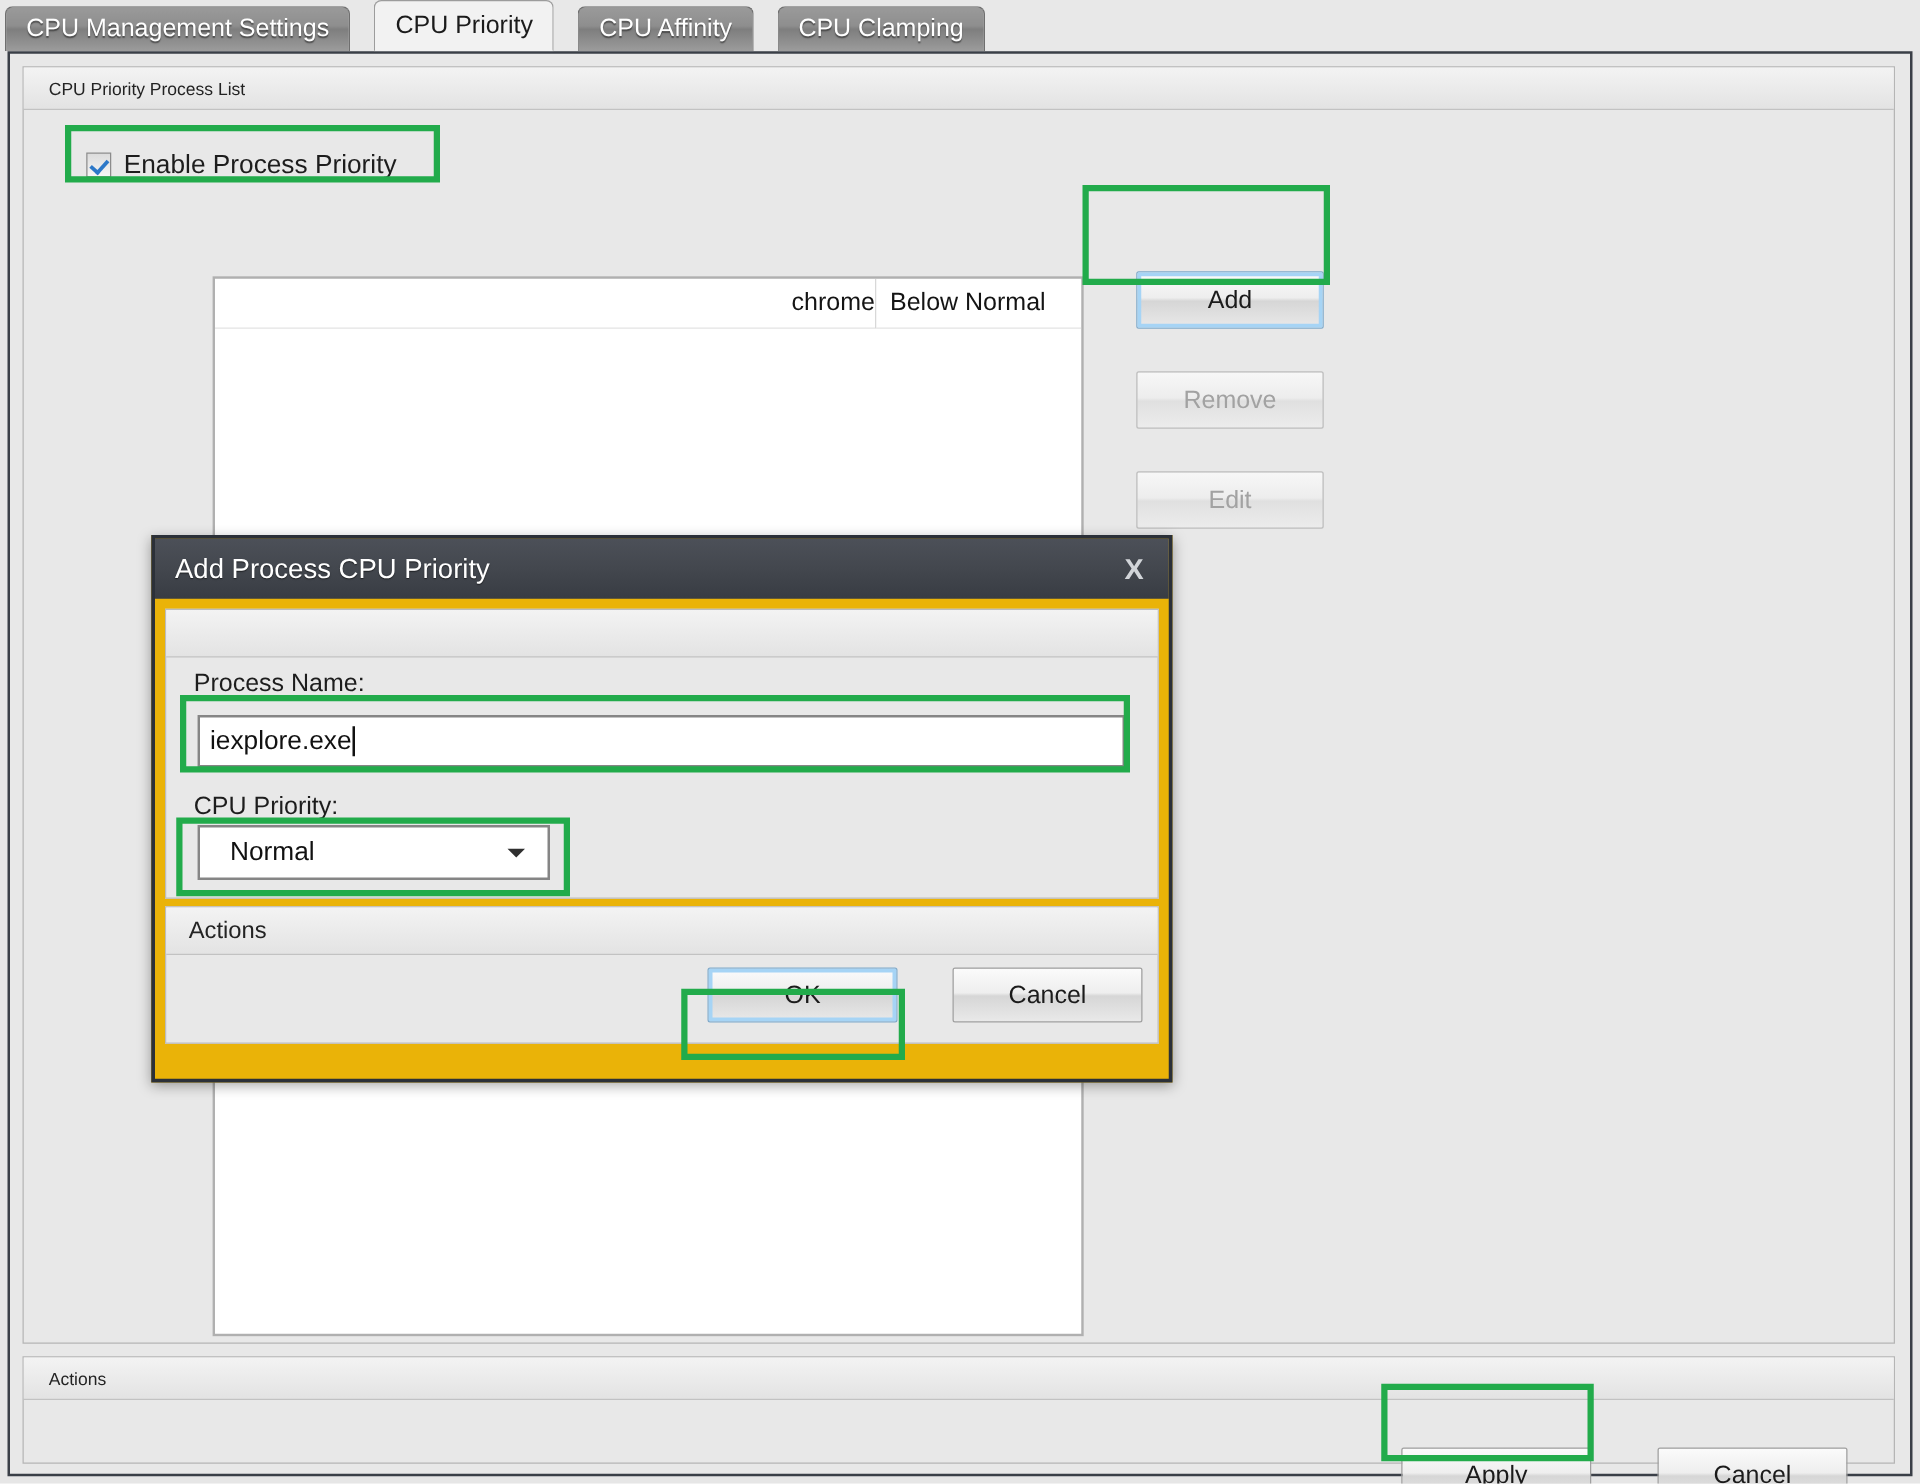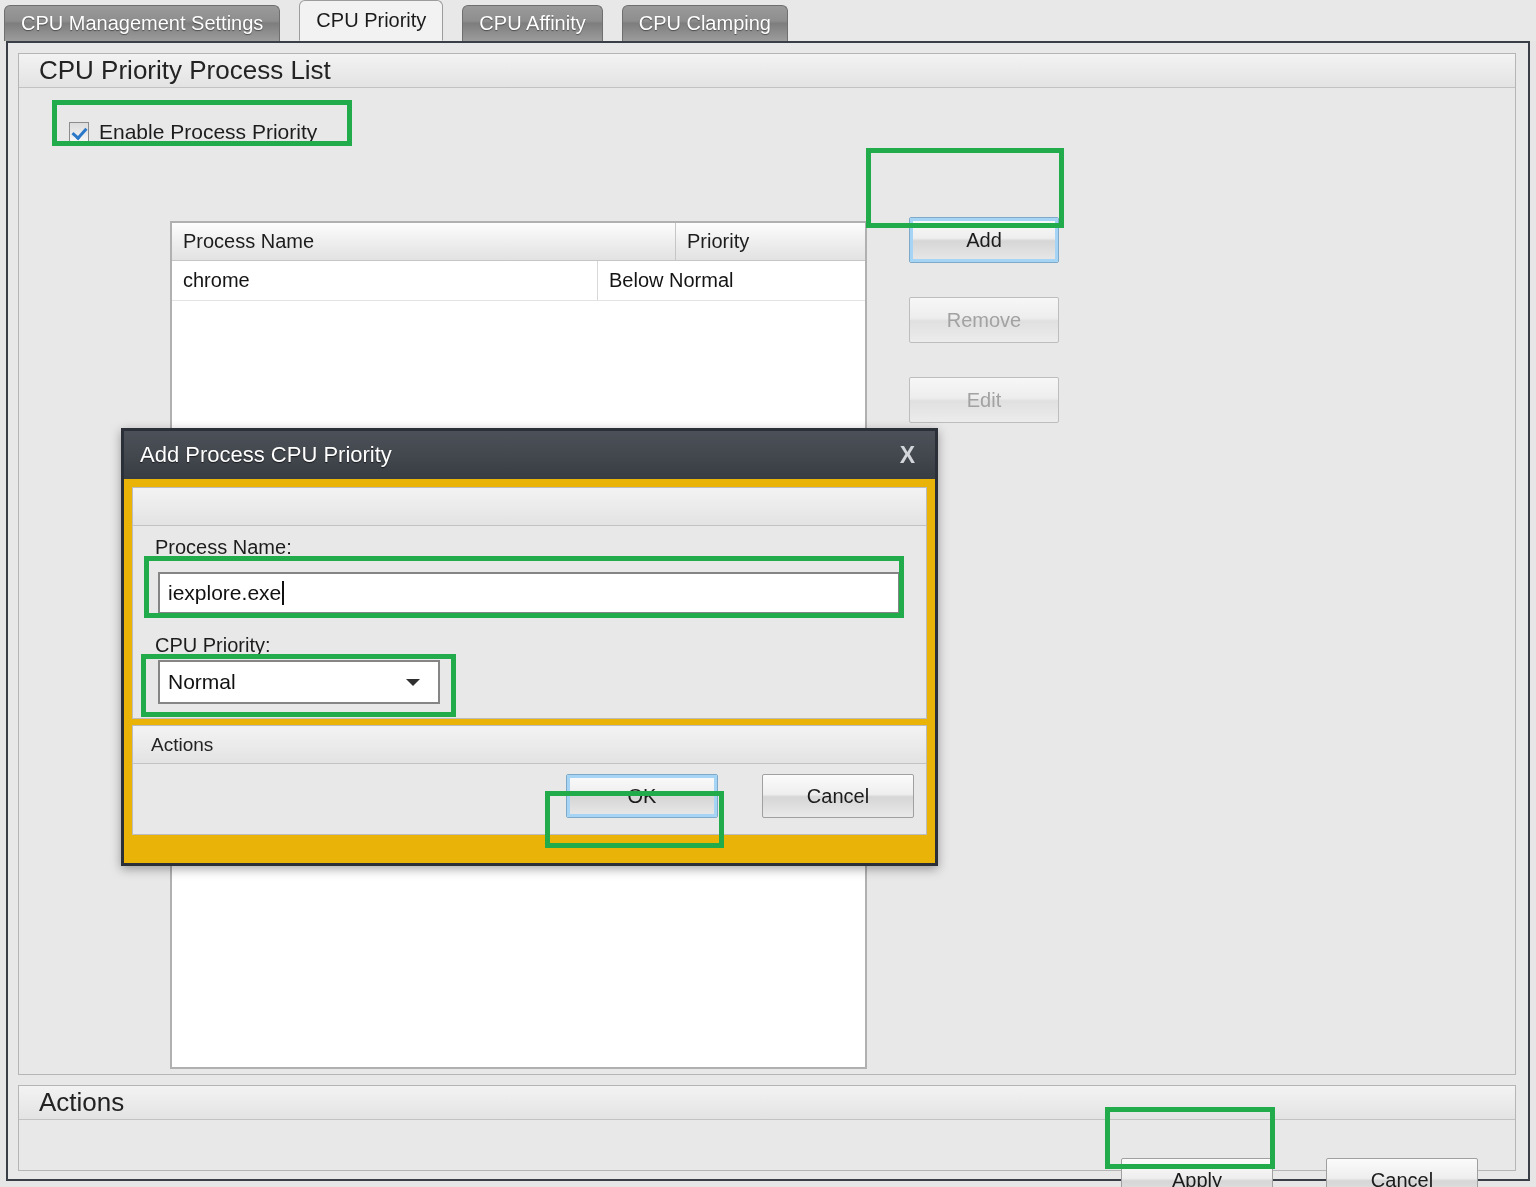--- a/index.html
+++ b/index.html
@@ -78,21 +78,21 @@
     border: 1px solid #b5b5b5;
     box-sizing: border-box;
   }
   .group-header {
     height: 34px;
     background: linear-gradient(to bottom, #f3f3f3 0%, #e3e3e3 100%);
     border-bottom: 1px solid #c2c2c2;
     display: flex;
     align-items: center;
     padding-left: 20px;
-    font-size: 26px;
+    font-size: 14px;
     color: #232323;
     box-sizing: border-box;
   }
 
   #processlist-group {
     left: 10px; top: 10px;
     width: 1498px; height: 1022px;
   }
   #actions-group {
     left: 10px; top: 1042px;
@@ -161,21 +161,21 @@
   .lv-th.c2 { flex: 1; border-right: none; }
   .lv-row { display: flex; height: 40px; }
   .lv-td {
     display: flex; align-items: center;
     padding-left: 11px;
     font-size: 20px; color: #141414;
     border-right: 1px solid #d8d8d8;
     border-bottom: 1px solid #e4e4e4;
     box-sizing: border-box;
   }
-  .lv-td.c1 { width: 426px; }
+  .lv-td.c1 { width: 529px; justify-content: flex-end; }
   .lv-td.c2 { flex: 1; border-right: none; }
 
   
   .btn {
     background: linear-gradient(to bottom, #fbfbfb 0%, #eeeeee 46%, #d6d6d6 52%, #e9e9e9 100%);
     border: 1px solid #a0a0a0;
     border-radius: 2px;
     font-size: 20px;
     color: #1b1b1b;
     display: flex;
@@ -279,21 +279,21 @@
 
   .combobox {
     position: absolute;
     left: 25px; top: 172px;
     width: 282px; height: 44px;
     background: #ffffff;
     border: 2px solid #858585;
     box-sizing: border-box;
     display: flex;
     align-items: center;
-    padding-left: 8px;
+    padding-left: 24px;
     font-size: 21px;
     color: #111111;
     cursor: pointer;
   }
   .combo-arrow {
     position: absolute;
     right: 18px; top: 50%;
     margin-top: -3px;
     width: 0; height: 0;
     border-left: 7px solid transparent;
@@ -330,28 +330,20 @@
       <div class="group-header">
         <span>CPU Priority Process List</span>
       </div>
 
       <div class="checkrow">
         <span class="wincheck"></span>
         <span class="checklabel">Enable Process Priority</span>
       </div>
 
       <div class="listview">
-        <div class="lv-head">
-          <div class="lv-th c1">
-            <span>Process Name</span>
-          </div>
-          <div class="lv-th c2">
-            <span>Priority</span>
-          </div>
-        </div>
         <div class="lv-row">
           <div class="lv-td c1">
             <span>chrome</span>
           </div>
           <div class="lv-td c2">
             <span>Below Normal</span>
           </div>
         </div>
       </div>
 

